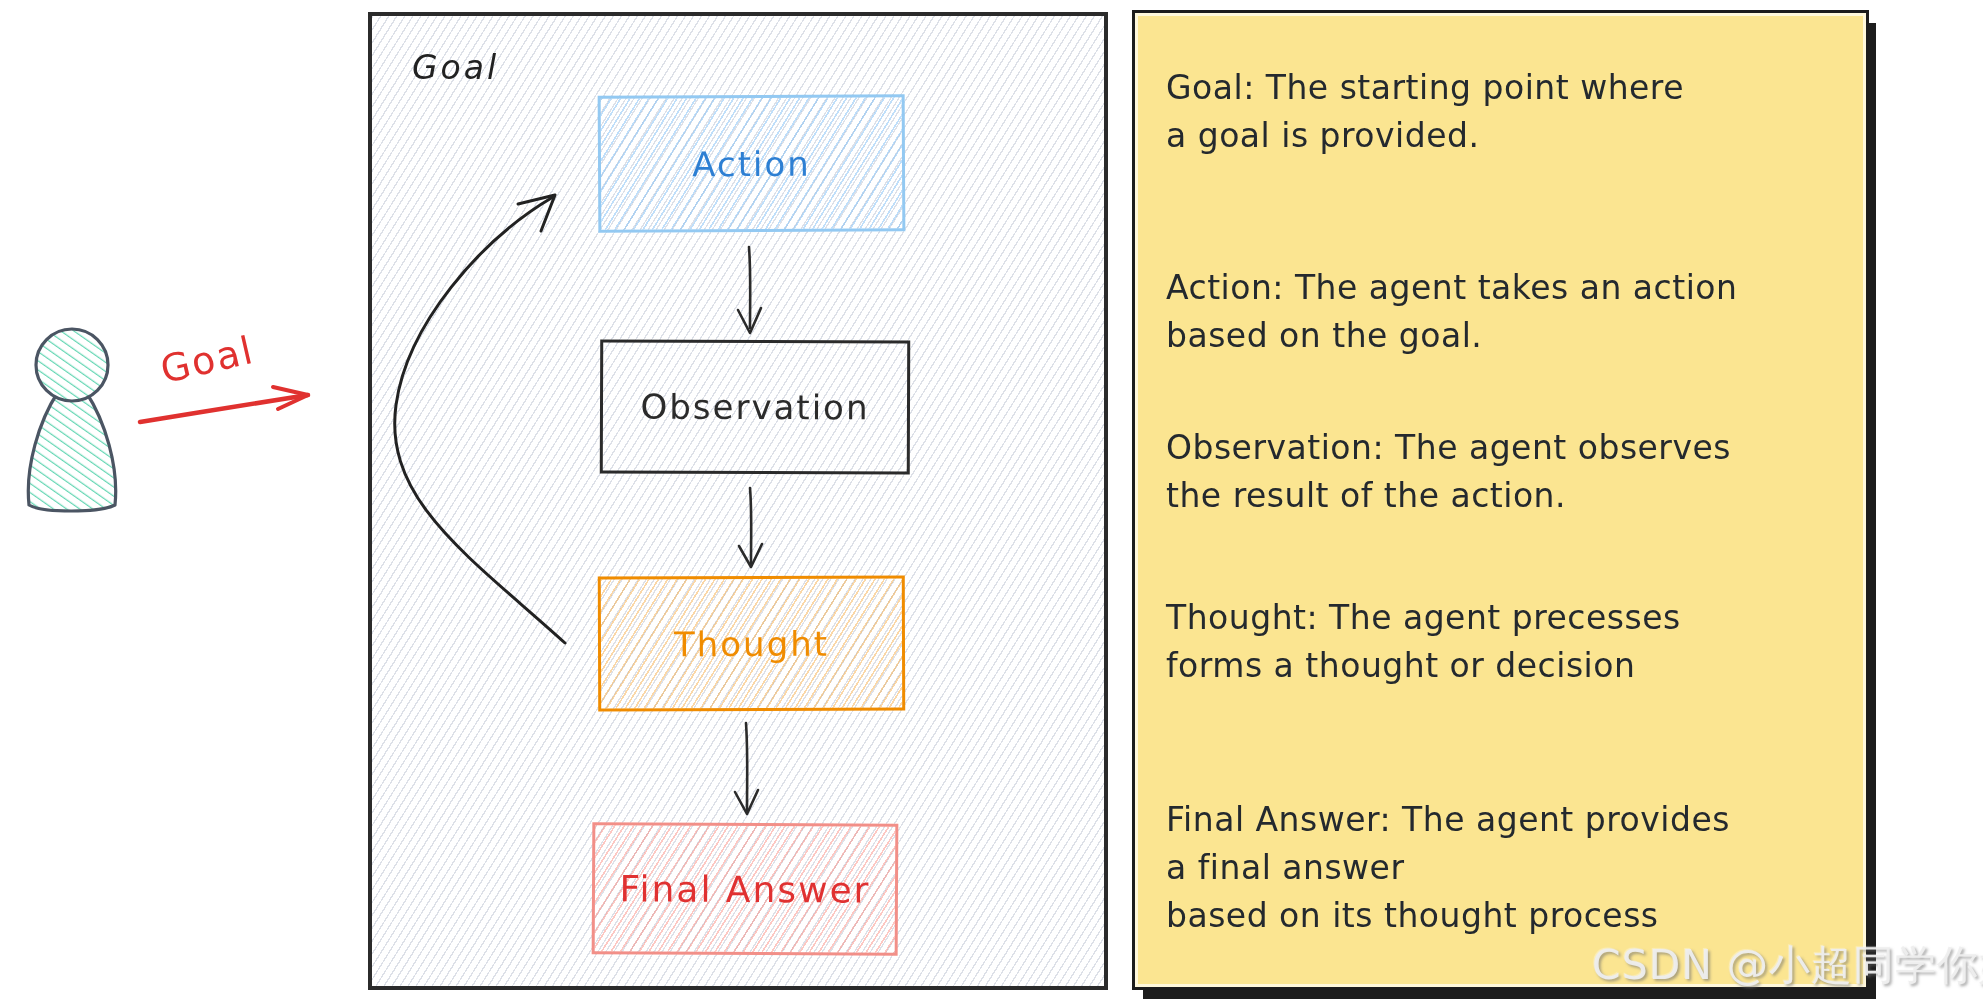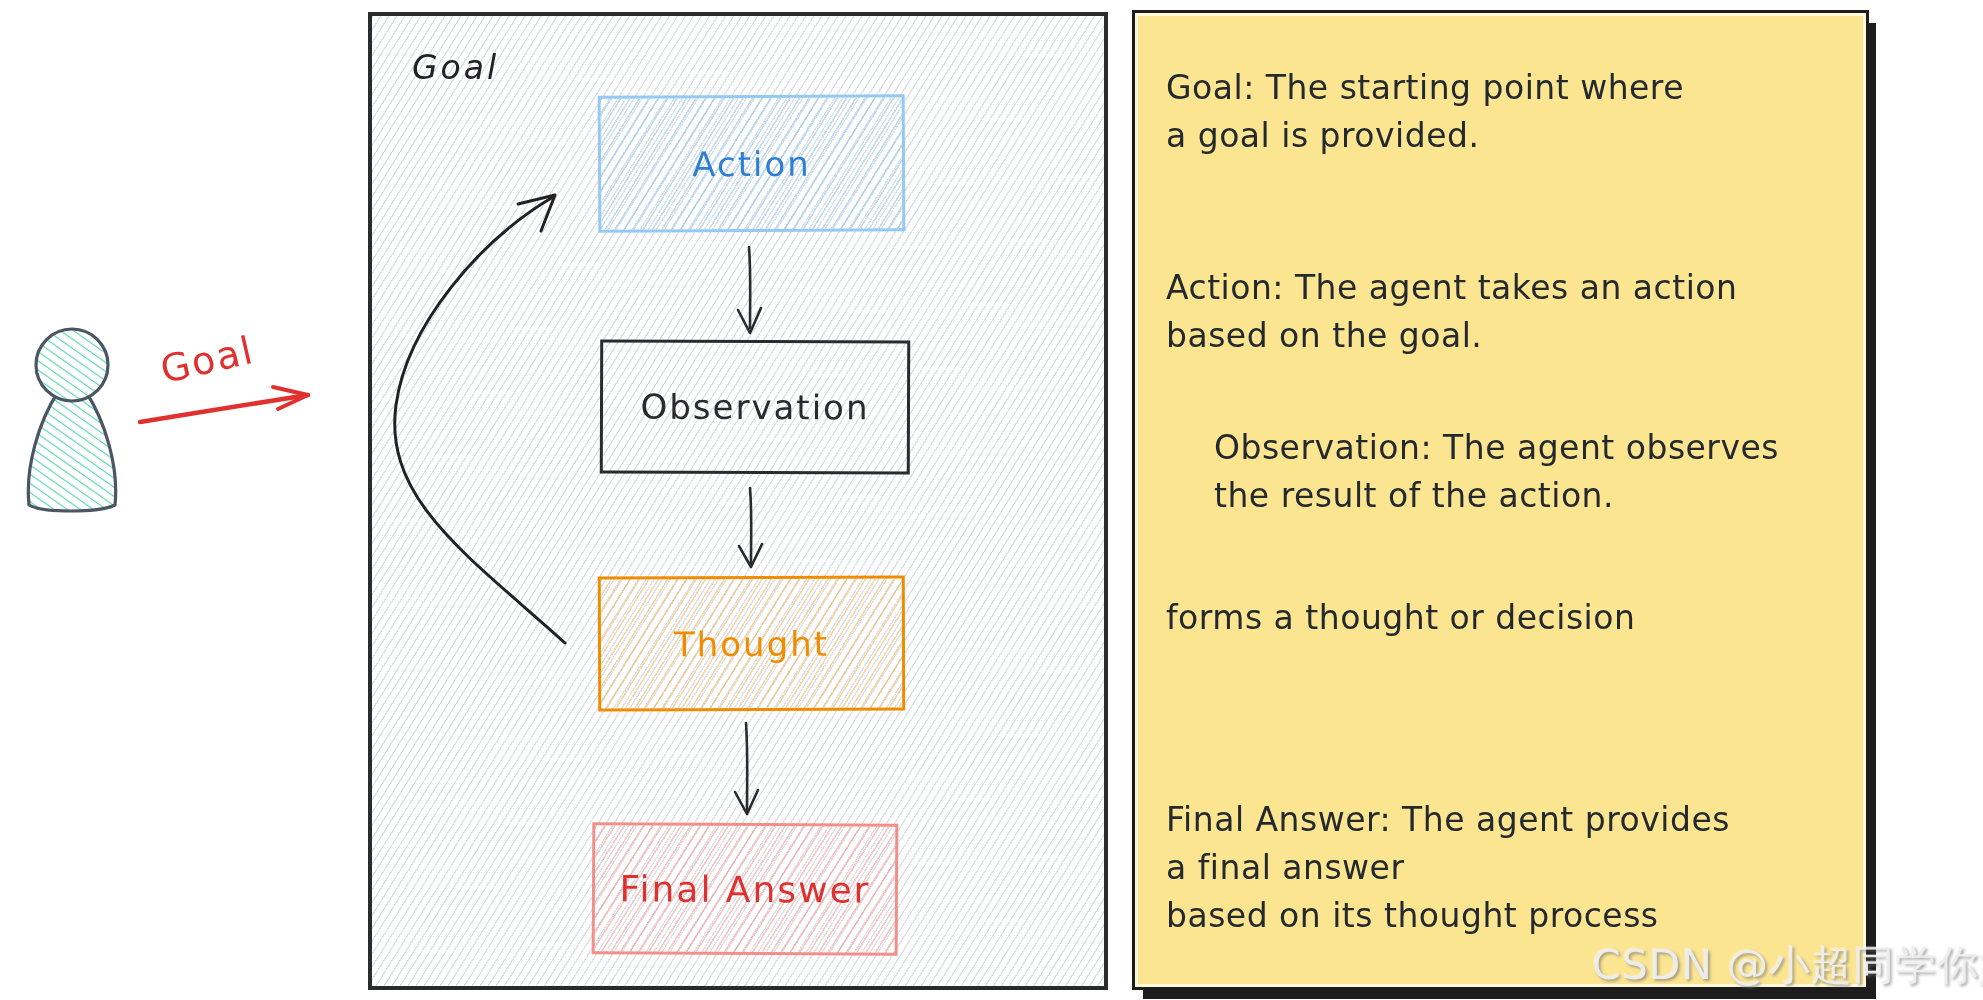--- a/index.html
+++ b/index.html
@@ -56,21 +56,21 @@
   .loop-arrow{position:absolute;left:365px;top:165px;width:230px;height:495px;}
   
   .note-panel{
     position:absolute;left:1132px;top:10px;width:737px;height:980px;box-sizing:border-box;
     background:#fbe591;border:3.5px solid #1c1c1c;
     box-shadow:9px 11px 0 -2px #1d1d1d, inset 0 0 0 3px rgba(255,252,231,.85);
   }
   .para{position:absolute;left:1166px;font-size:33px;color:#24292e;
     white-space:nowrap;letter-spacing:0.5px;}
   .para .line{display:block;height:48px;line-height:48px;}
-  .p0{top:64px;} .p1{top:264px;} .p2{top:424px;margin-left:48px;} .p3{top:594px;} .p4{top:796px;}
+  .p0{top:64px;} .p1{top:264px;} .p2{top:424px;} .p3{top:594px;} .p4{top:796px;}
   
   .watermark{
     position:absolute;left:1592px;top:938px;font-size:41px;letter-spacing:1px;
     color:rgba(238,238,238,.95);
     text-shadow:2px 2px 3px rgba(110,110,110,.6), -1px -1px 1px rgba(255,255,255,.4);
     z-index:9;white-space:nowrap;
   }
   svg{display:block;overflow:visible;}
 </style>
 </head>
@@ -136,20 +136,21 @@
 </div>
 <div class="para p1">
   <span class="line">Action: The agent takes an action</span>
   <span class="line">based on the goal.</span>
 </div>
 <div class="para p2">
   <span class="line">Observation: The agent observes</span>
   <span class="line">the result of the action.</span>
 </div>
 <div class="para p3">
+  <span class="line">Thought: The agent precesses</span>
   <span class="line">forms a thought or decision</span>
 </div>
 <div class="para p4">
   <span class="line">Final Answer: The agent provides</span>
   <span class="line">a final answer</span>
   <span class="line">based on its thought process</span>
 </div>
 
 <div class="watermark">CSDN @小超同学你好</div>
 

